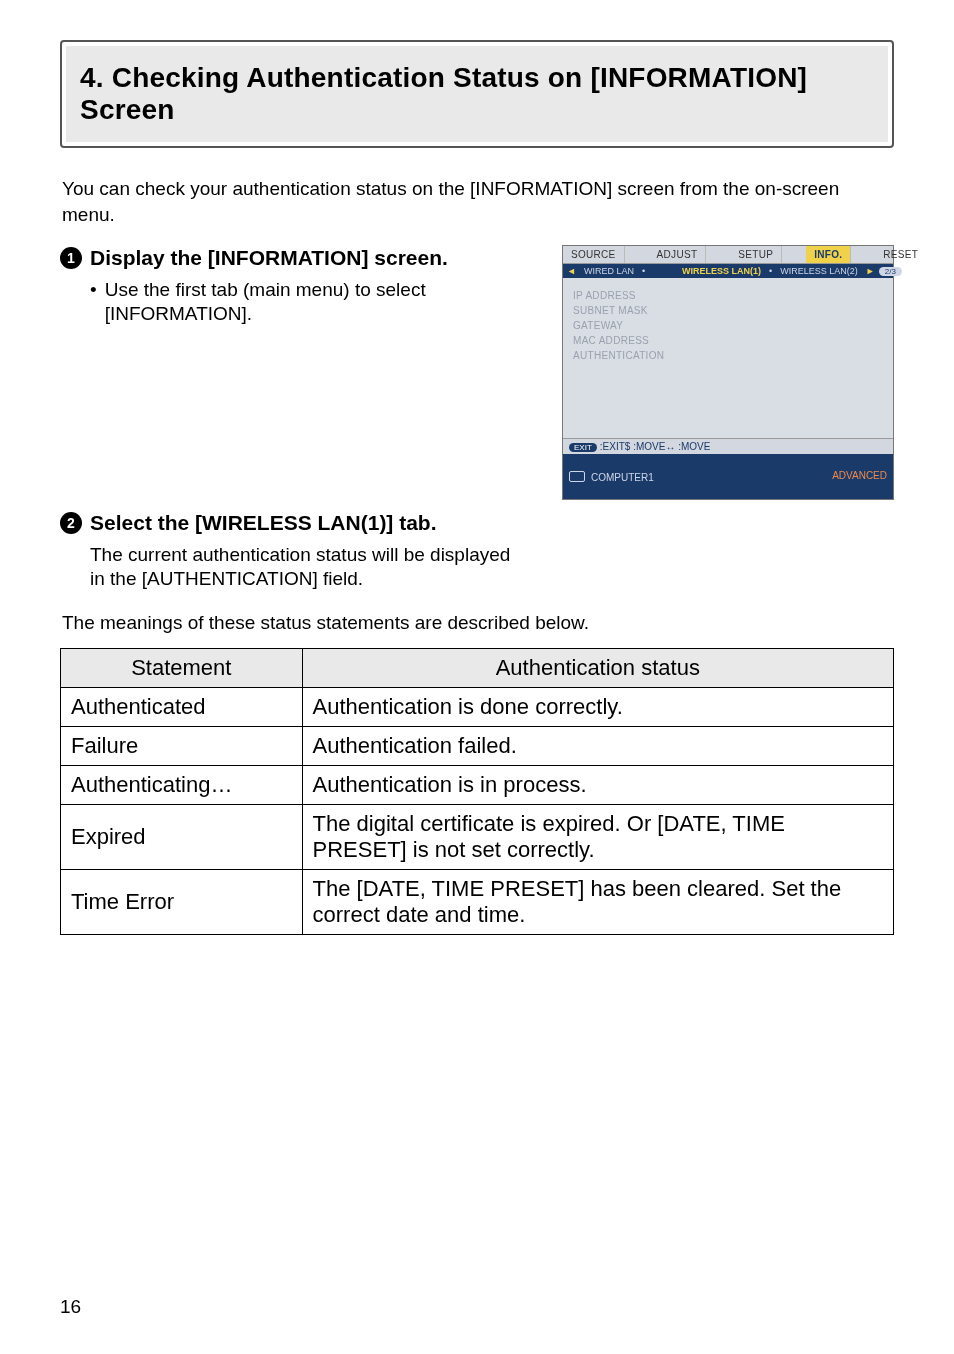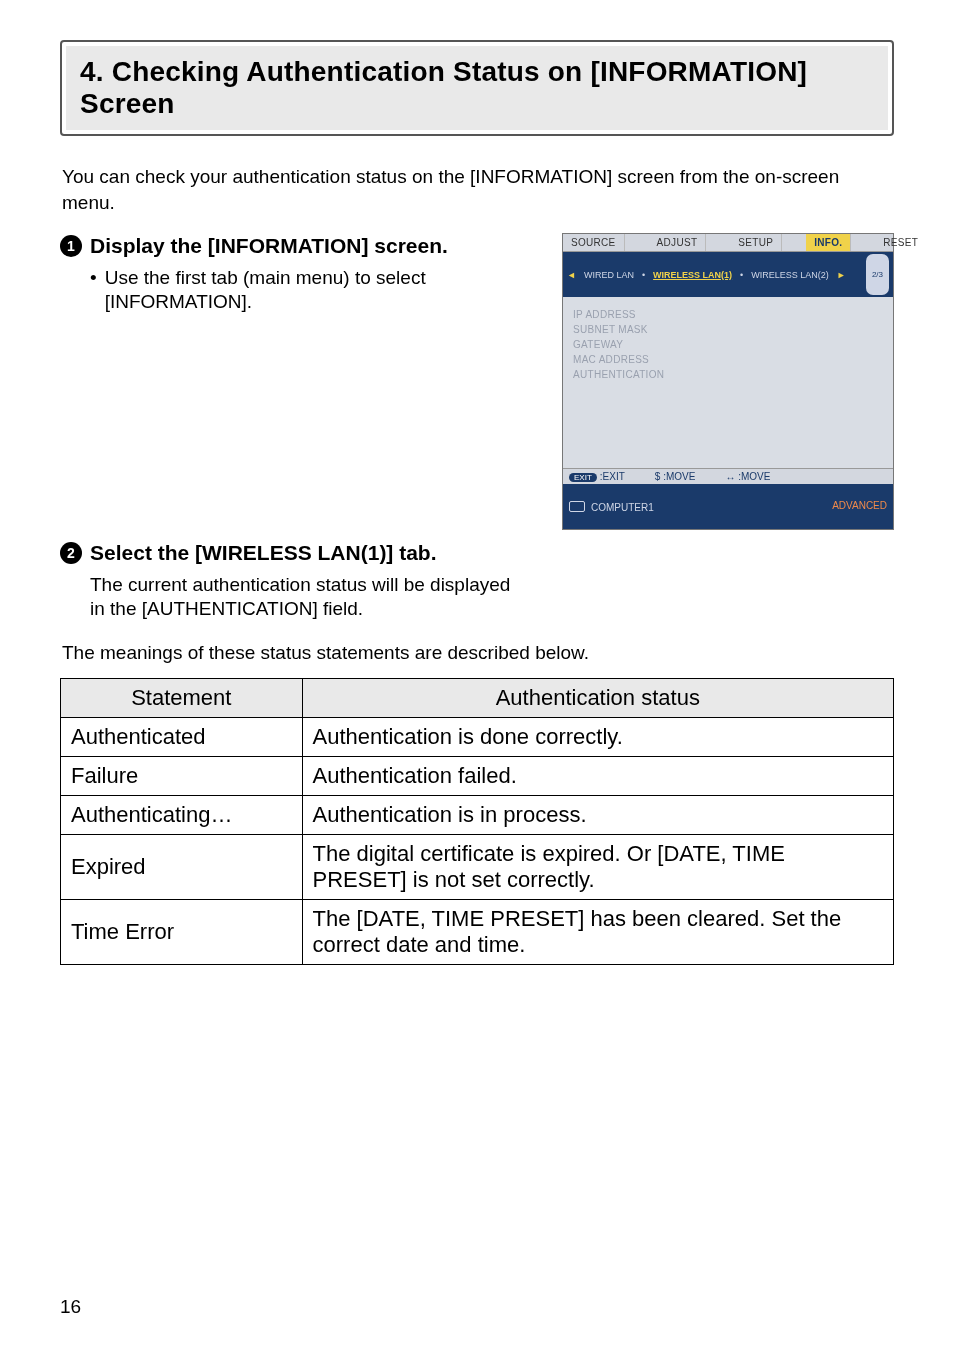--- a/index.html
+++ b/index.html
@@ -18,21 +18,21 @@
     position: relative;
   }
   .title-frame {
     border: 2px solid #555;
     border-radius: 4px;
     padding: 4px;
     margin-bottom: 28px;
   }
   .title-inner {
     background: #e9e9e9;
-    padding: 10px 14px;
+    padding: 16px 14px;
   }
   .title-text {
     font-family: "Arial Narrow", Arial, sans-serif;
     font-weight: 700;
     font-size: 28px;
     letter-spacing: 0.2px;
   }
   .intro {
     font-size: 19px;
     line-height: 1.35;
@@ -158,47 +158,45 @@
     gap: 4px;
   }
   .osd-arrow { color: #f0d24a; }
   .osd-sub {
     padding: 0 4px;
     white-space: nowrap;
   }
   .osd-sub.active {
     color: #f0d24a;
     font-weight: 700;
-    text-decoration: underline;
+    margin-left: 29px;
   }
   .osd-pill {
     margin-left: auto;
     background: #cfd6e6;
     color: #1a3a6a;
     border-radius: 7px;
-    padding: 16px 6px;
+    padding: 0 6px;
     font-size: 8px;
   }
   .osd-body {
     padding: 10px 2px 40px 10px;
     min-height: 110px;
     color: #9aa1af;
     font-size: 10px;
     line-height: 1.5;
   }
   .osd-body div { letter-spacing: 0.3px; }
   .osd-footer1 {
     display: flex;
     background: #d3d7df;
     border-top: 1px solid #999;
     padding: 2px 6px;
     font-size: 10px;
     color: #1a3a6a;
-    gap: 30px;
-    margin-top: 11px;
   }
   .osd-exit-badge {
     display: inline-block;
     background: #1a3a6a;
     color: #fff;
     border-radius: 6px;
     padding: 0 5px;
     font-size: 8px;
     margin-right: 3px;
   }

